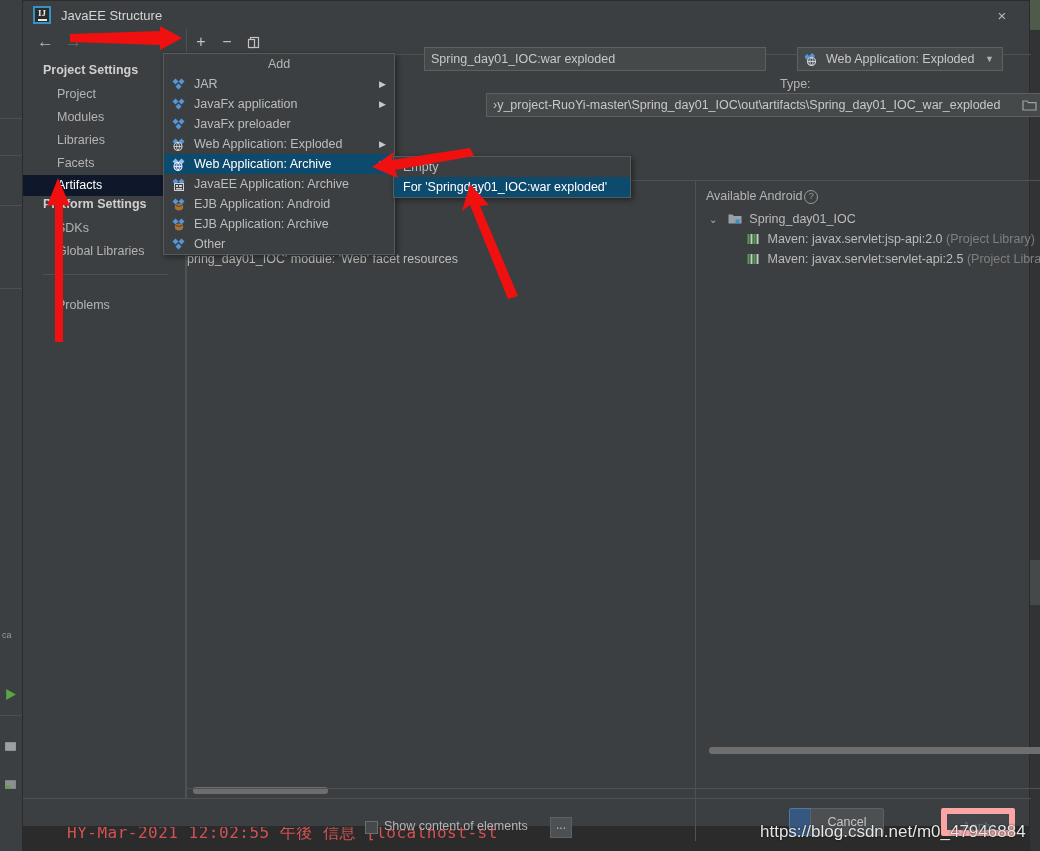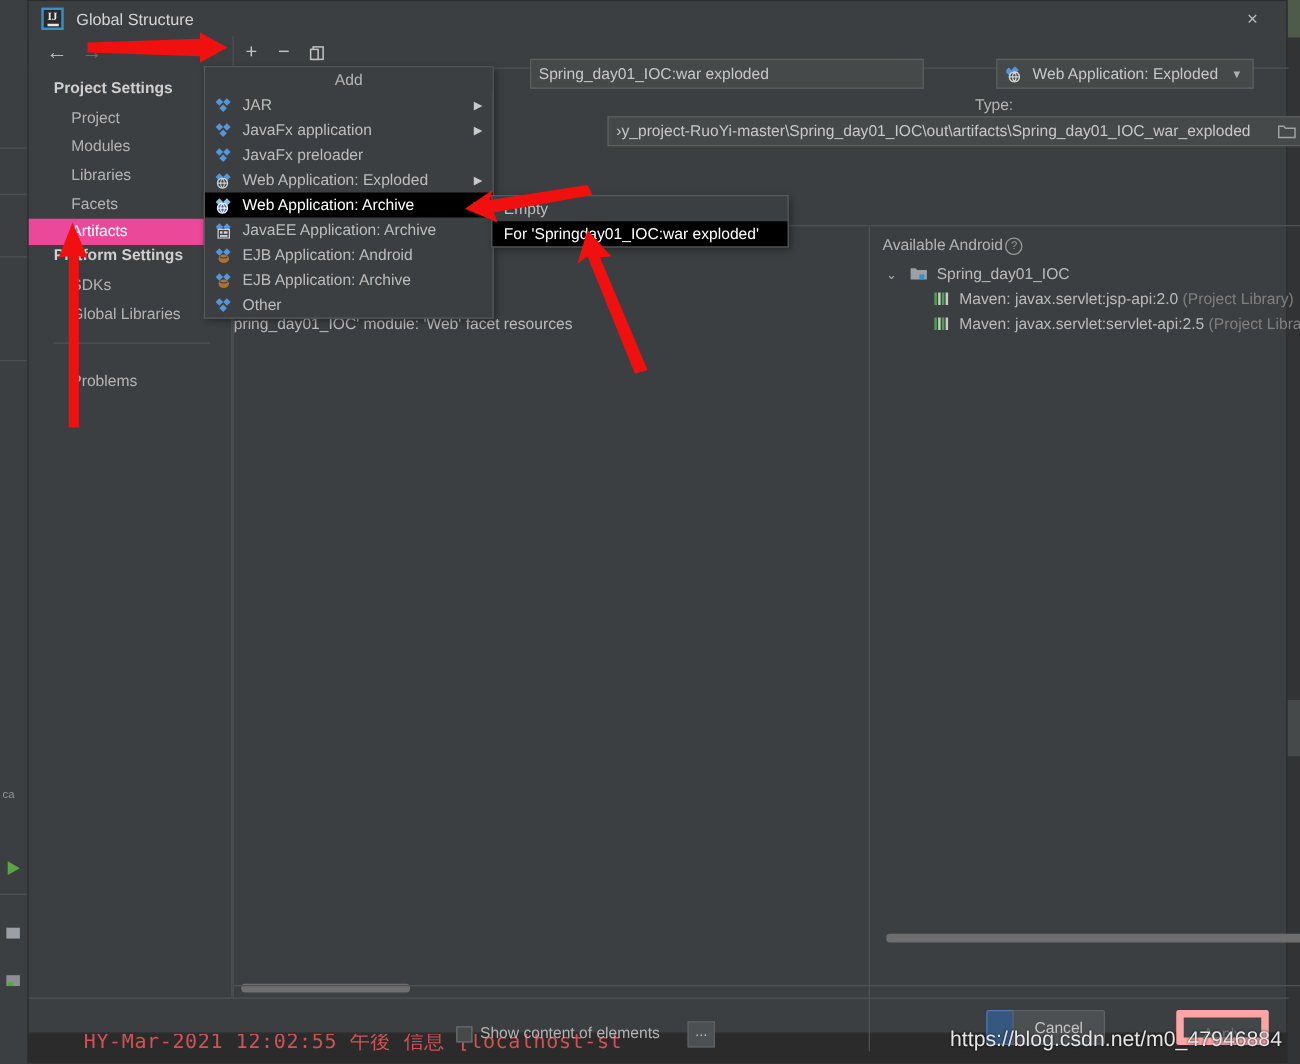--- a/index.html
+++ b/index.html
@@ -197,21 +197,21 @@
     left: 0;
     width: 163px;
     height: 21px;
     line-height: 21px;
     padding-left: 34px;
     box-sizing: border-box;
     color: #b4b4b4;
     cursor: pointer;
   }
   .side-item.selected {
-    background: #ec4899;
+    background: #0f172a;
     color: #ffffff;
   }
   .side-sep {
     position: absolute;
     left: 20px; width: 125px; height: 1px;
     background: #4f5254;
   }
   .sidebar-hscroll {
     position: absolute;
     left: 170px; top: 786px;
@@ -431,21 +431,21 @@
     position: relative;
     height: 20px;
     line-height: 20px;
     padding-left: 30px;
     color: #bdbdbd;
     font-size: 12.5px;
     white-space: nowrap;
     cursor: pointer;
   }
   .menu-item.selected {
-    background: #000000;
+    background: #0c4a6e;
     color: #ffffff;
   }
   .menu-item .m-ico {
     position: absolute;
     left: 8px; top: 4px;
     width: 14px; height: 13px;
   }
   .menu-item .m-arrow {
     position: absolute;
     right: 8px; top: 0;
@@ -515,21 +515,21 @@
   </div>
 
   <div class="ide-right-edge"></div>
   <div class="ide-green-chip"></div>
   <div class="ide-right-panelbit"></div>
 
   <div class="dialog">
 
     <div class="titlebar">
       <div class="title-icon">IJ<span class="underline"></span></div>
-      <div class="title-text">Global Structure</div>
+      <div class="title-text">JavaEE Structure</div>
       <div class="close-btn">×</div>
     </div>
 
     <div class="toolbar">
       <div class="nav-arrow nav-back">←</div>
       <div class="nav-arrow nav-fwd">→</div>
       <div class="tb-btn tb-plus">+</div>
       <div class="tb-btn tb-minus">−</div>
       <div class="tb-btn tb-copy">
         <svg width="13" height="13" viewBox="0 0 13 13">
@@ -551,21 +551,21 @@
       <div class="side-group" style="top:141px">Platform Settings</div>
       <div class="side-item" style="top:162px">SDKs</div>
       <div class="side-item" style="top:185px">Global Libraries</div>
       <div class="side-sep" style="top:218px"></div>
       <div class="side-item" style="top:239px">Problems</div>
     </div>
     <div class="sidebar-hscroll"></div>
 
     <div class="content">
 
-      <div class="textfield" style="left:237px; top:-9px; width:315px;">Spring_day01_IOC:war exploded</div>
+      <div class="textfield" style="left:237px; top:-9px; width:342px;">Spring_day01_IOC:war exploded</div>
 
       <div class="field-label" style="left:593px; top:-3px;margin-top:24px;">Type:</div>
       <div class="combo" style="left:610px; top:-9px; width:206px;">
         <svg style="position:absolute;left:7px;top:5px" width="14" height="13" viewBox="0 0 14 13">
           <path d="M2 1 L5 4 L2 7 L-1 4 Z" fill="#5596d8"></path>
           <path d="M7 0 L10 3 L7 6 L4 3 Z" fill="#5596d8"></path>
           <circle cx="6.5" cy="8.5" r="4" fill="none" stroke="#cfd2d4" stroke-width="1.2"></circle>
           <path d="M2.6 8.5 h7.8 M6.5 4.6 a6 6 0 0 1 0 7.8 a6 6 0 0 1 0 -7.8" fill="none" stroke="#cfd2d4" stroke-width="1"></path>
         </svg>
         <span style="position:absolute;left:28px;top:0;">Web Application: Exploded</span>

